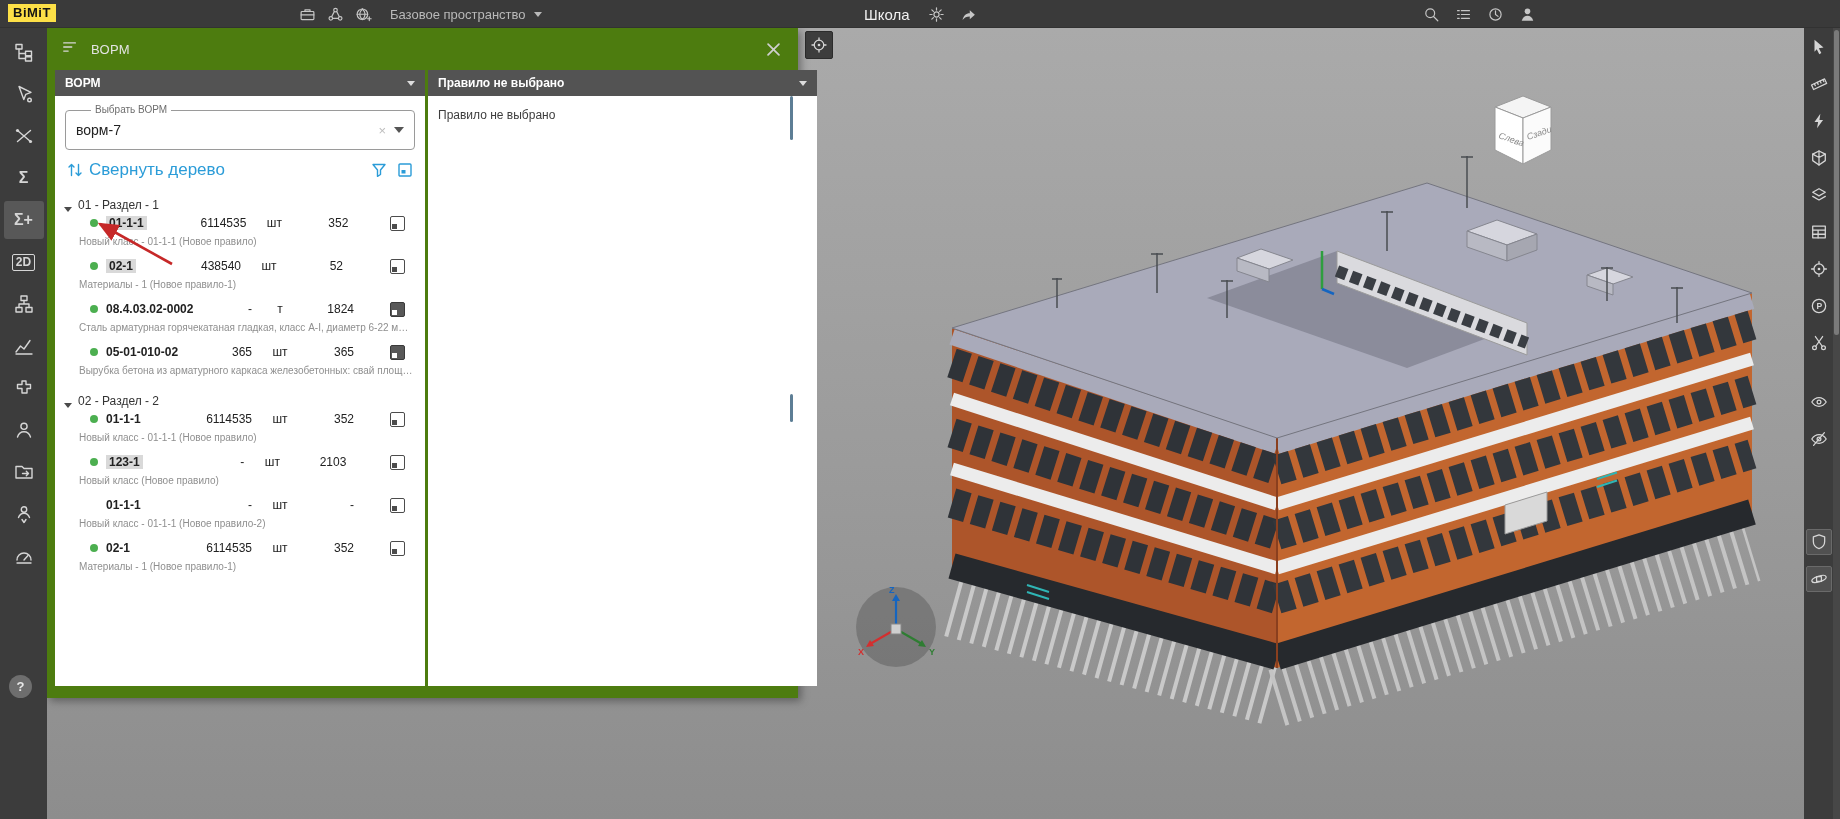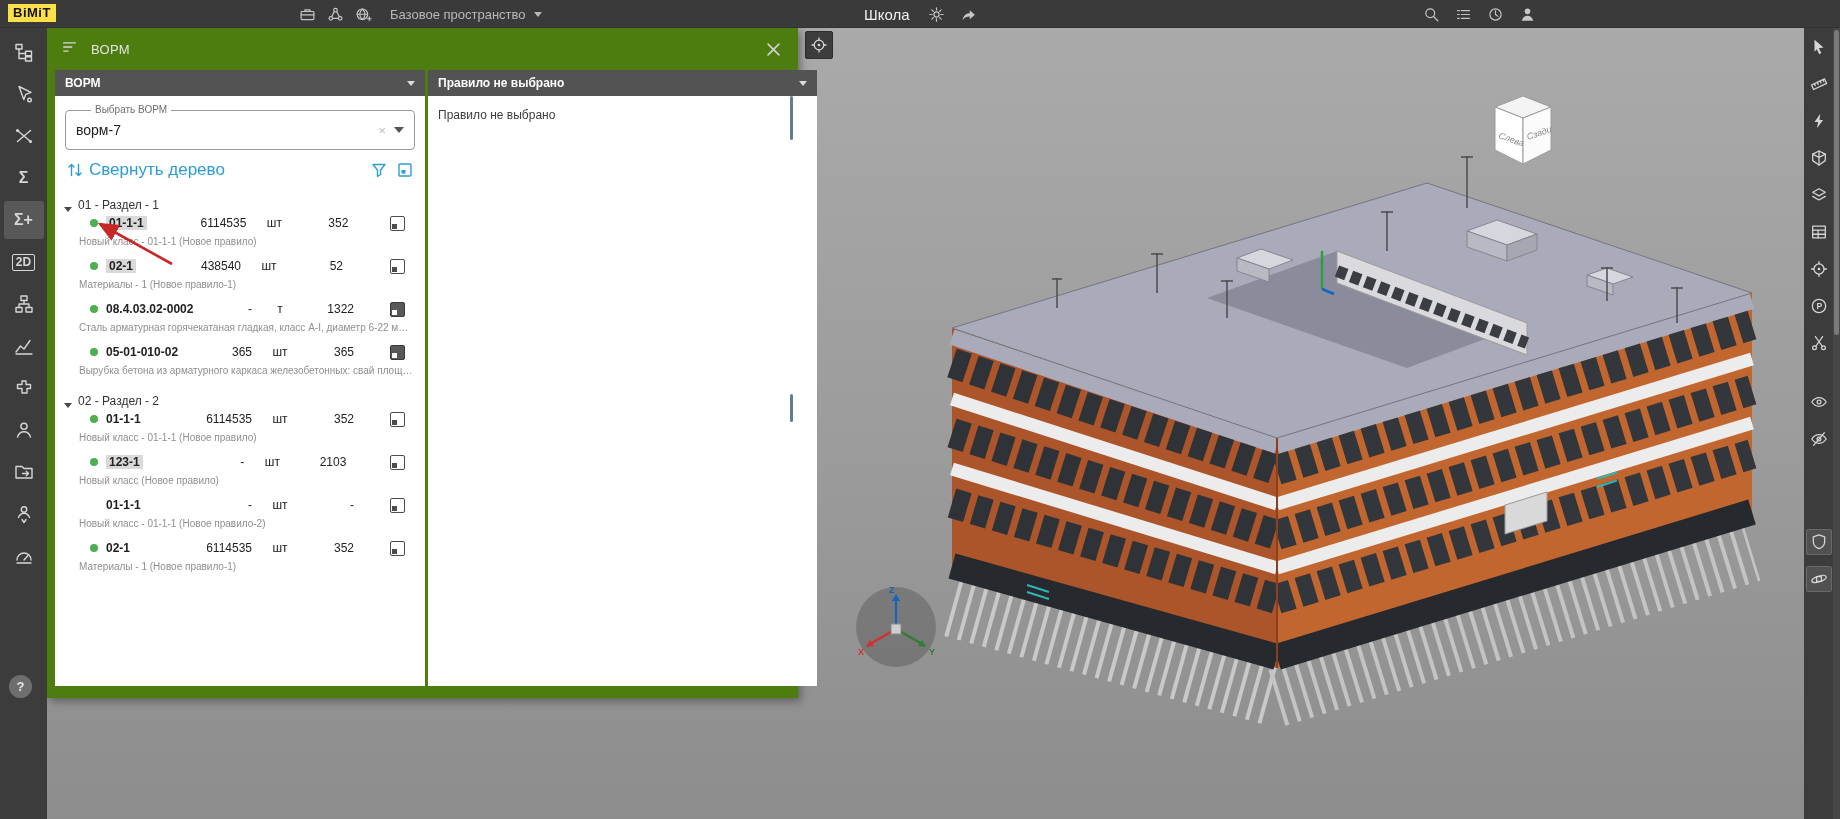--- a/index.html
+++ b/index.html
@@ -411,21 +411,21 @@
         </div>
         <div class="sub">Материалы - 1 (Новое правило-1)</div>
       </div>
 
       <div class="tree-row">
         <div class="r1 fix">
           <span class="dot"></span>
           <span class="code">08.4.03.02-0002</span>
           <span class="qty">-</span>
           <span class="unit">т</span>
-          <span class="cnt">1322</span>
+          <span class="cnt">1824</span>
           <span class="row-icon filled"></span>
         </div>
         <div class="sub">Сталь арматурная горячекатаная гладкая, класс А-I, диаметр 6-22 мм ( Арма...</div>
       </div>
 
       <div class="tree-row">
         <div class="r1 fix">
           <span class="dot"></span>
           <span class="code">05-01-010-02</span>
           <span class="qty">365</span>

